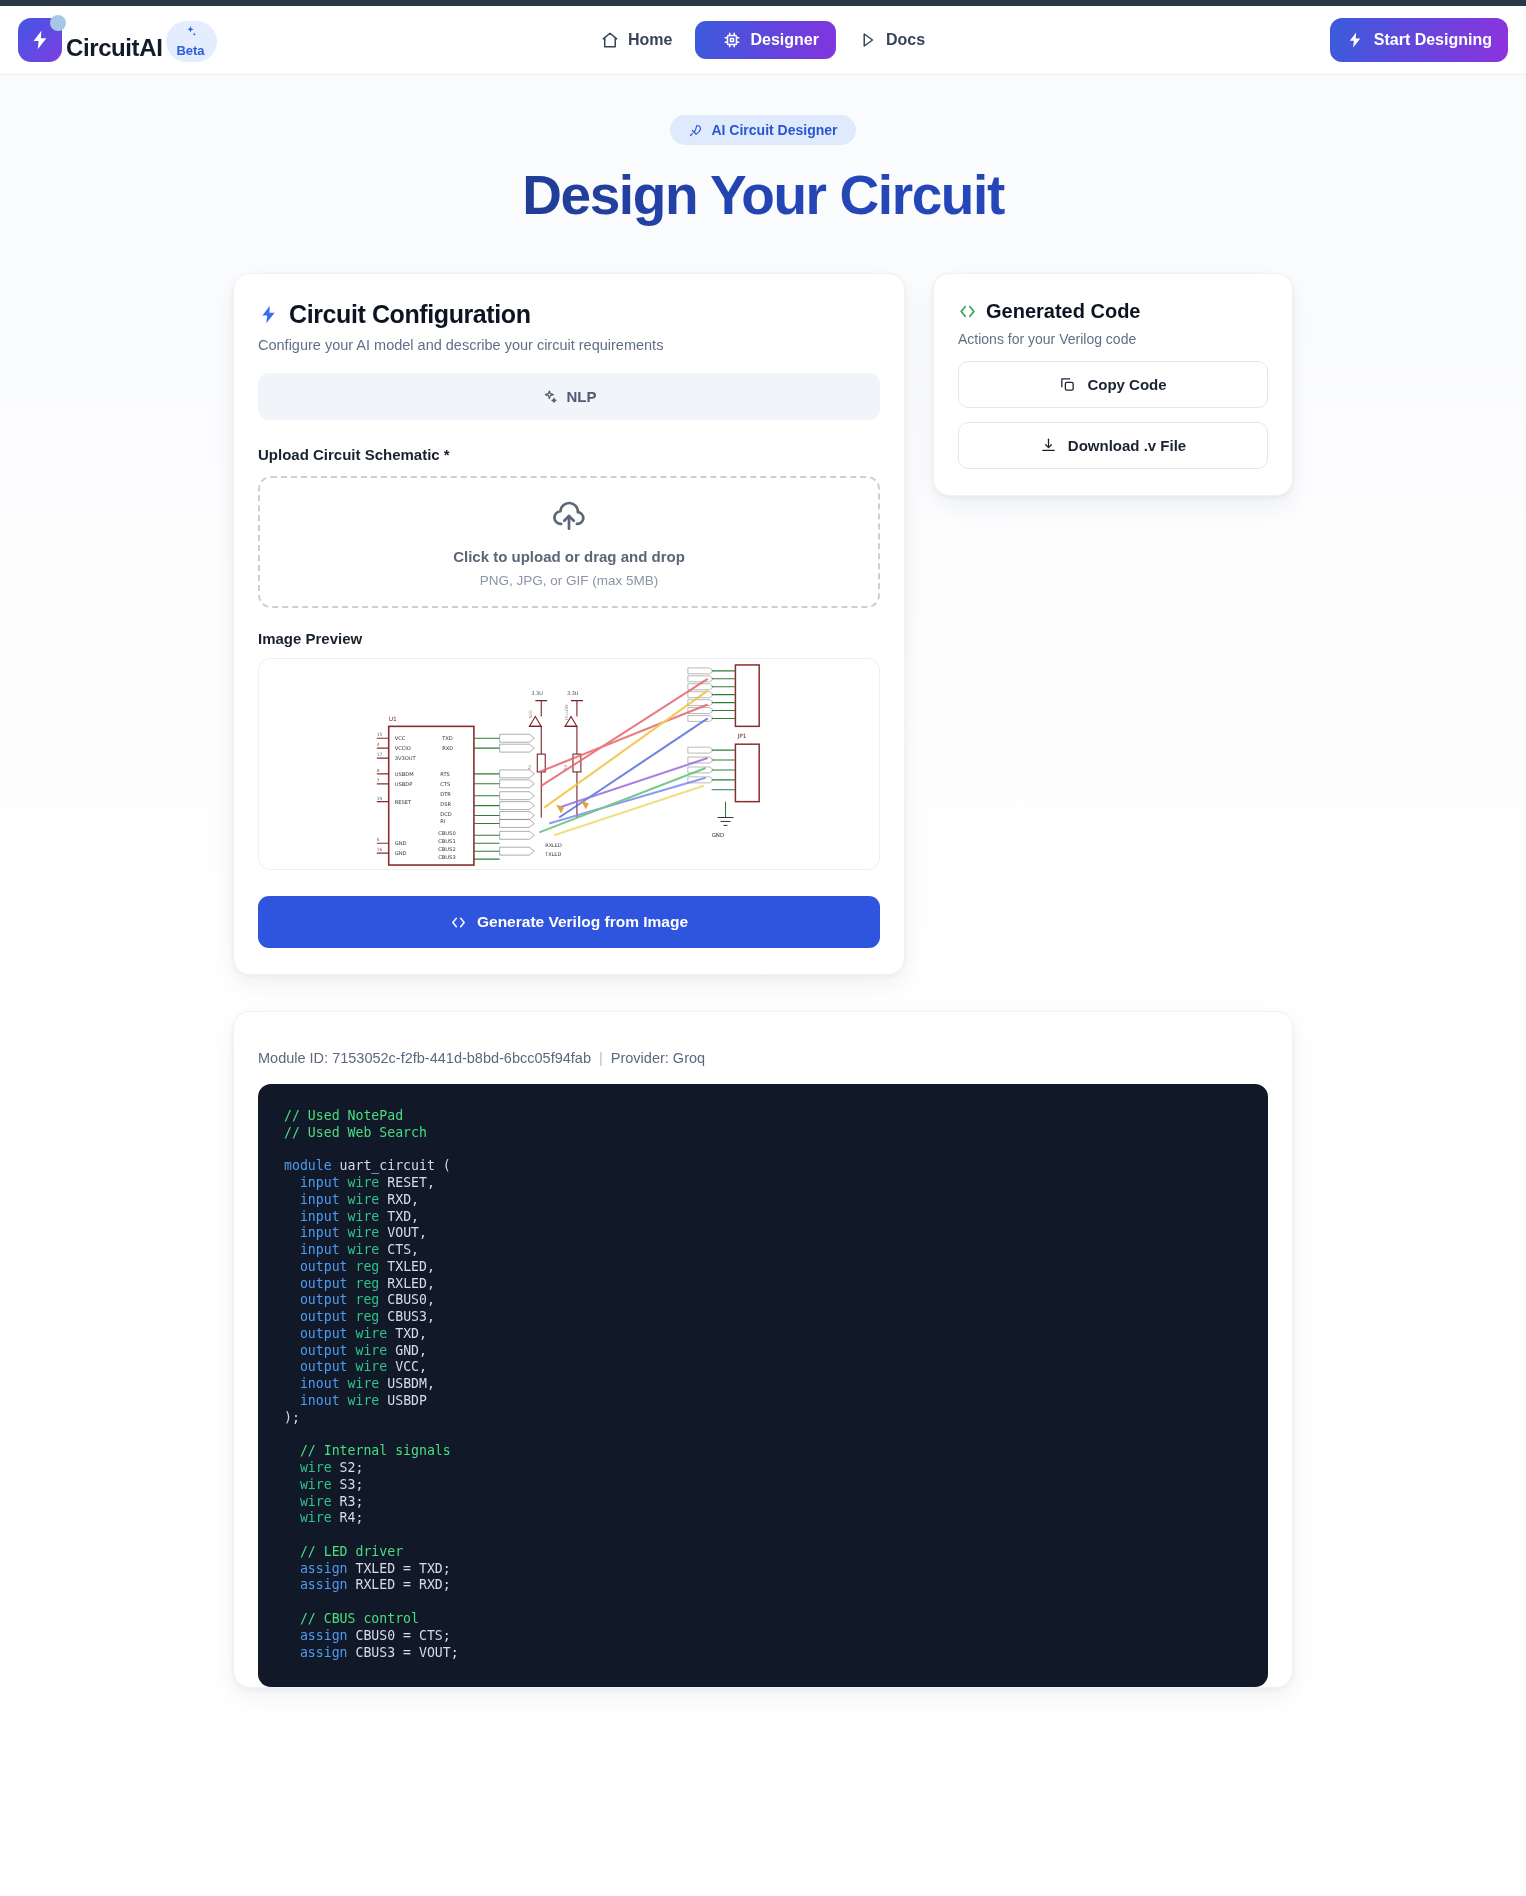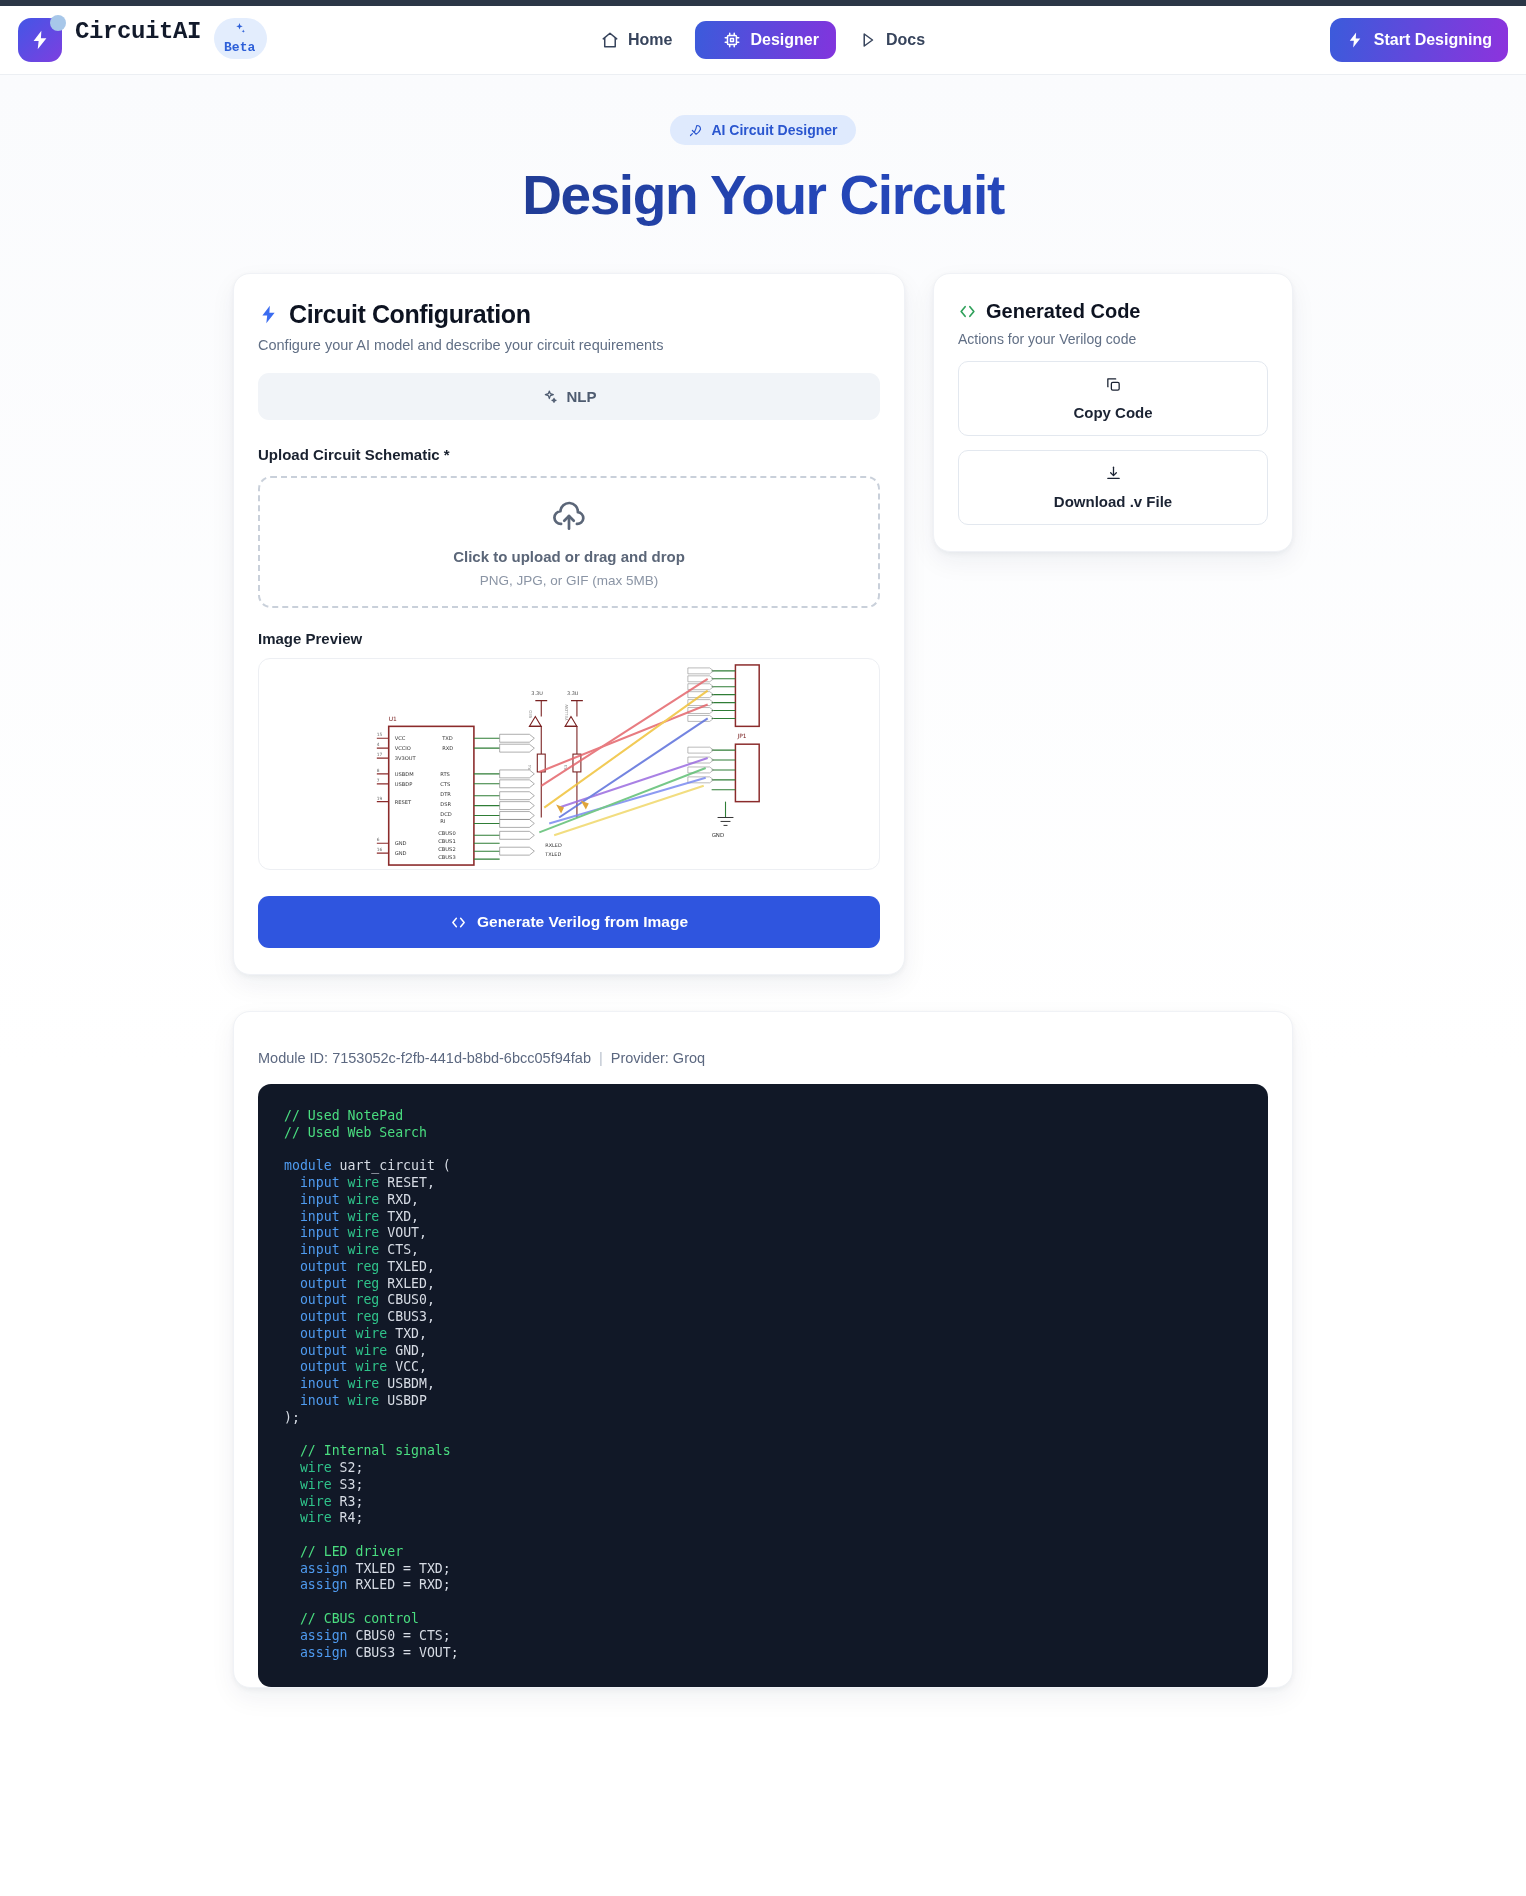--- a/index.html
+++ b/index.html
@@ -16,21 +16,21 @@
 
   
   .navbar {
     height: 69px;
     background: #ffffff;
     border-bottom: 1px solid #eceff3;
     display: flex; align-items: center;
     padding: 0 18px 0 18px;
     position: relative;
   }
-  .brand { display: flex; align-items: flex-start; gap: 13px; font-family: Liberation Mono, monospace; }
+  .brand { display: flex; align-items: flex-end; gap: 4px; }
   .brand-mark {
     width: 44px; height: 44px; border-radius: 13px;
     background: linear-gradient(135deg,#4356e6 0%,#7d3fe0 100%);
     display: flex; align-items: center; justify-content: center;
     position: relative;
   }
   .brand-mark .dot {
     position: absolute; top: -3px; right: -4px;
     width: 16px; height: 16px; border-radius: 50%;
     background: #a7c7e9;
@@ -171,21 +171,20 @@
     font-size: 20px; font-weight: bold; color: #0d1321;
   }
   .side-title svg { width: 19px; height: 19px; }
   .side-sub { margin-top: 8px; font-size: 14px; color: #616f85; }
   .act-btn {
     margin-top: 14px; width: 100%;
     display: flex; align-items: center; justify-content: center; gap: 11px;
     background: #fff; border: 1px solid #e3e8ef; border-radius: 10px;
     padding: 14px 0; font-size: 15px; font-weight: bold; color: #1b2333;
     cursor: pointer;
-    flex-direction: column;
   }
   .act-btn svg { width: 17px; height: 17px; }
 
   
   .out-wrap { width: 1060px; margin: 36px auto 0 auto; }
   .out-card { padding: 28px 24px 0 24px; }
   .out-title {
     display: flex; align-items: center; gap: 11px;
     font-size: 27px; font-weight: bold; color: #0d1321; letter-spacing: -.5px;
   }

